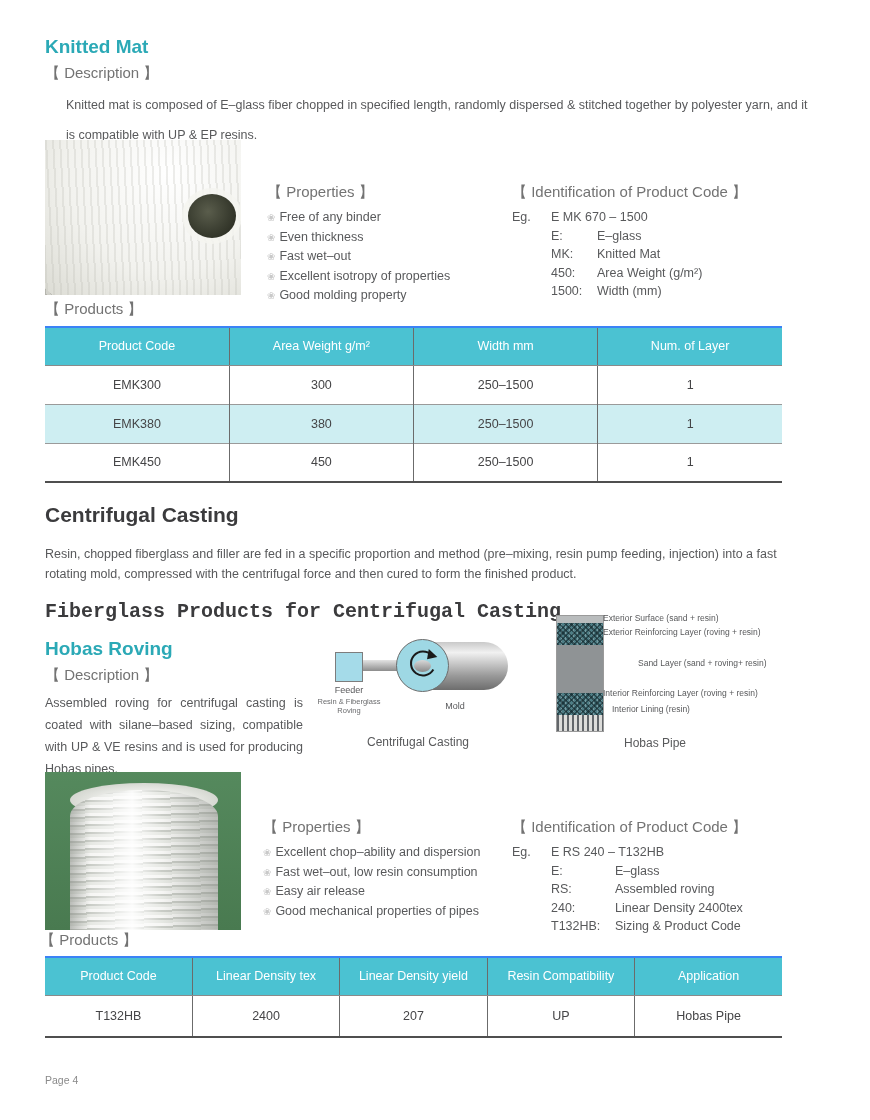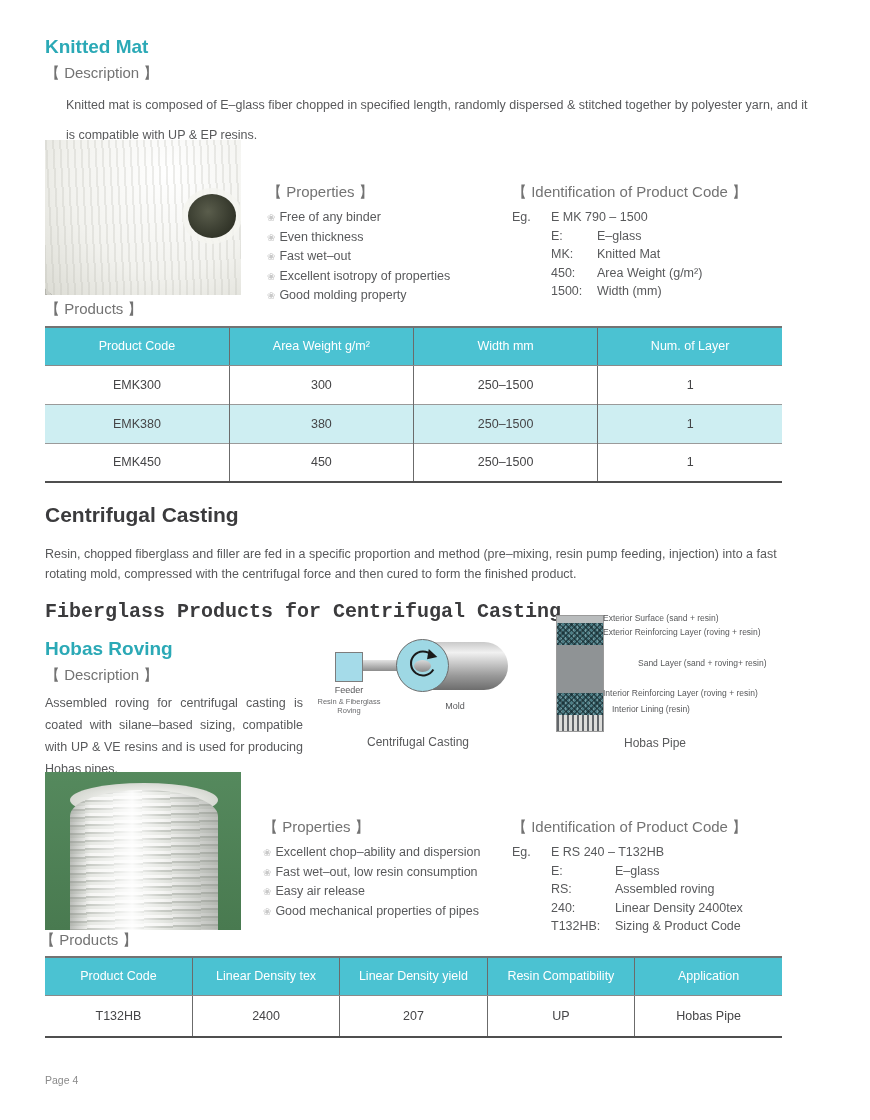--- a/index.html
+++ b/index.html
@@ -44,21 +44,21 @@
   .idblock { position:absolute; width:280px; font-size:12.5px; }
   .idblock .bracket-label { position:static; display:block; margin-bottom:6px; }
   .id-row { display:flex; line-height:18.5px; }
   .id-eg { width:39px; flex:0 0 auto; }
   .id-key { margin-left:39px; flex:0 0 auto; }
   .id-km .id-key { width:46px; }
   .id-hr .id-key { width:64px; }
 
   
   table { position:absolute; left:45px; width:737px; border-collapse:collapse; table-layout:fixed;
-    border-top:2px solid #737373; border-bottom:2px solid #4f4f4f; font-size:12.5px; }
+    border-top:2px solid #3b82f6; border-bottom:2px solid #4f4f4f; font-size:12.5px; }
   th { background:#4BC2D2; color:#ffffff; font-weight:normal; height:38px; text-align:center;
     border-bottom:1px solid #8a8a8a; }
   td { height:39px; text-align:center; color:#454547; background:#fff; }
   th + th, td + td { border-left:1px solid #6b6b6b; }
   tbody tr + tr td { border-top:1px solid #9a9a9a; }
   tr.hl td { background:#CEEEF2; }
   .t2 td { height:42px; }
 
   
   .cast-diagram { position:absolute; left:330px; top:638px; width:190px; height:60px; }
@@ -129,21 +129,21 @@
           <span class="bullet">❀</span>
           <span>Good molding property</span>
         </li>
     </ul>
   </div>
 
   <div class="idblock id-km" style="left:512px; top:183px;">
     <span class="bracket-label">【 Identification of Product Code 】</span>
     <div class="id-row">
       <span class="id-eg">Eg.</span>
-      <span>E MK 790 – 1500</span>
+      <span>E MK 670 – 1500</span>
     </div>
     <div class="id-row">
         <span class="id-key">E:</span>
         <span>E–glass</span>
       </div>
     <div class="id-row">
         <span class="id-key">MK:</span>
         <span>Knitted Mat</span>
       </div>
     <div class="id-row">

